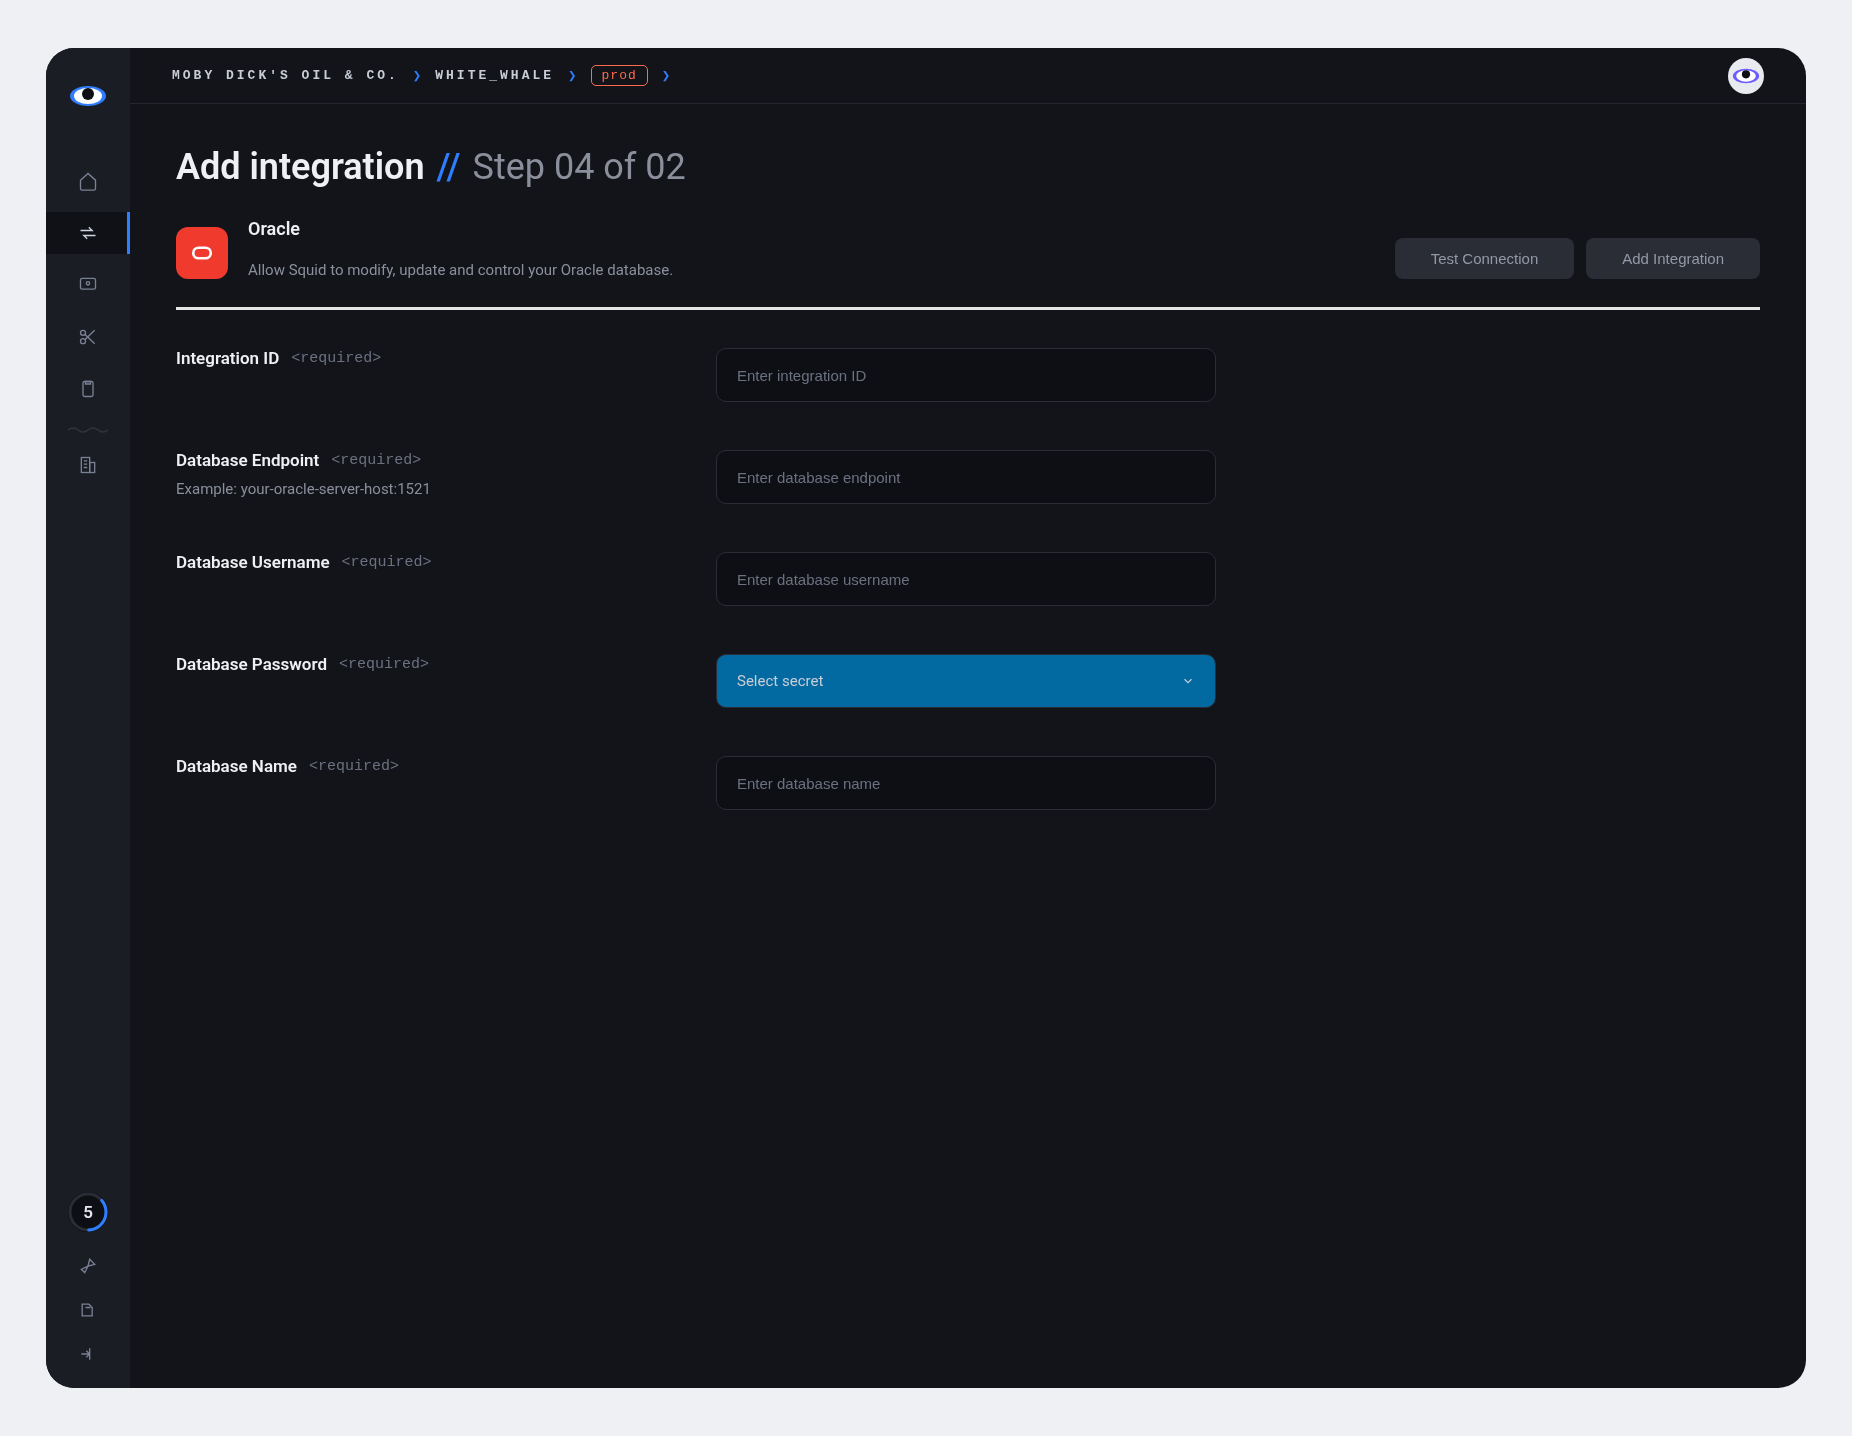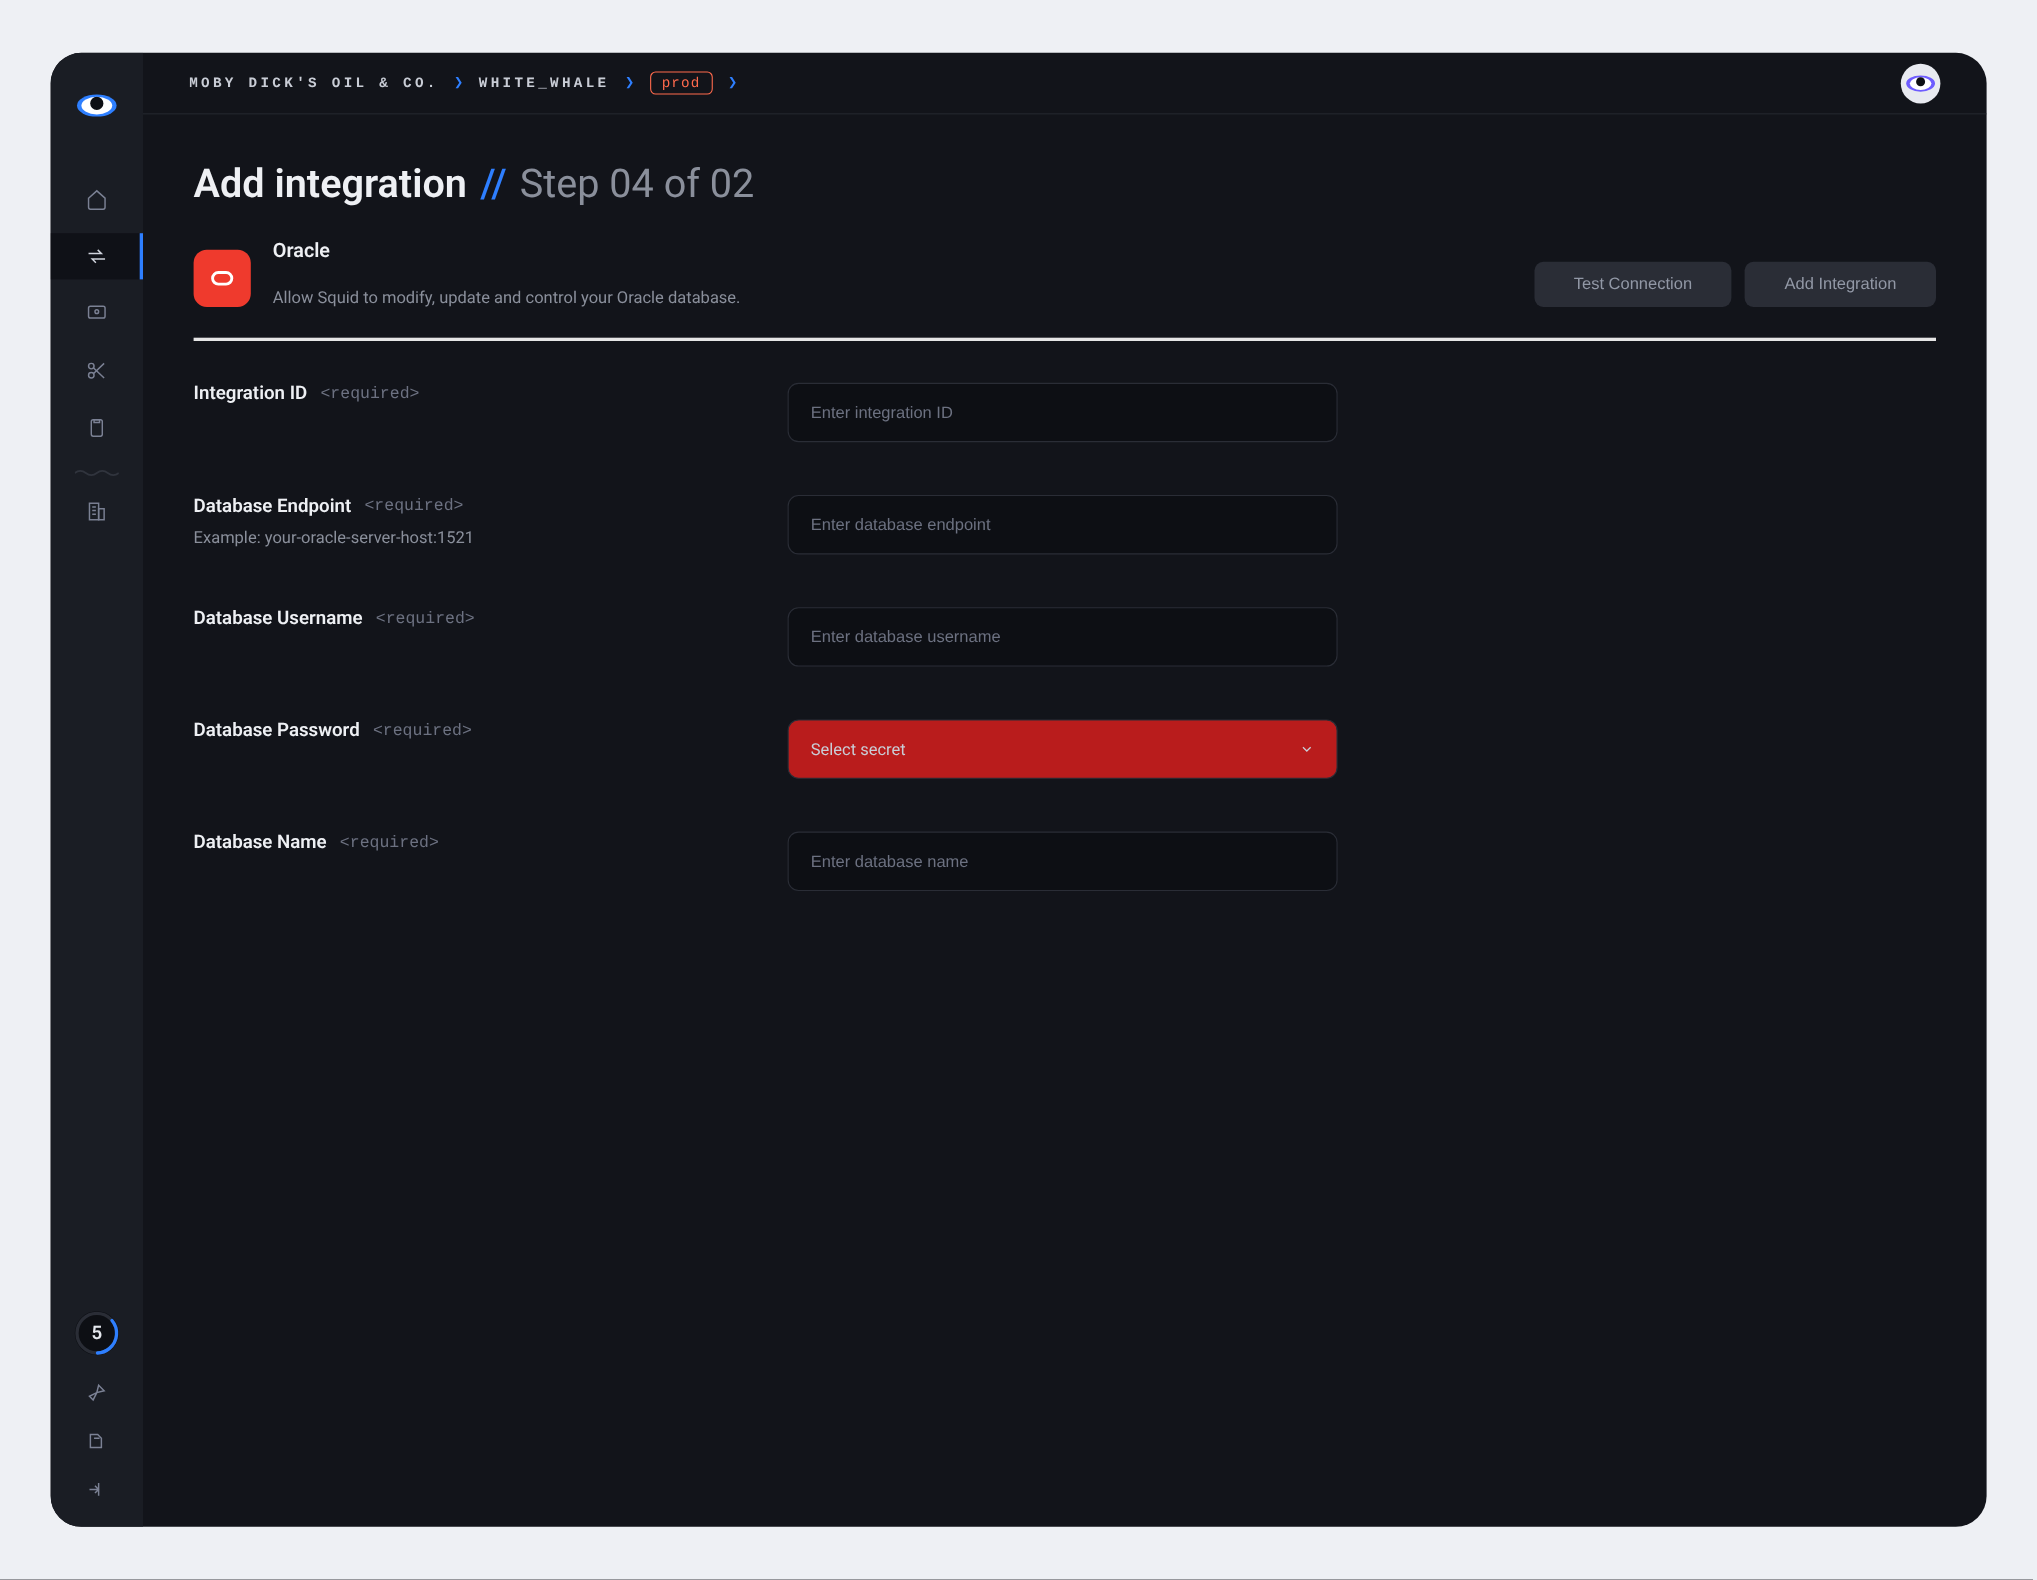--- a/index.html
+++ b/index.html
@@ -337,21 +337,21 @@
   outline: none;
 }
 
 .form-input::placeholder {
   color: #6c7181;
 }
 
 .form-select {
   width: 100%;
   height: 54px;
-  background: #b91c1c;
+  background: #0369a1;
   border: 1px solid #2a2d36;
   border-radius: 10px;
   padding: 0 20px;
   color: #c9cdd6;
   font-size: 15px;
   display: flex;
   align-items: center;
   justify-content: space-between;
   cursor: pointer;
 }

